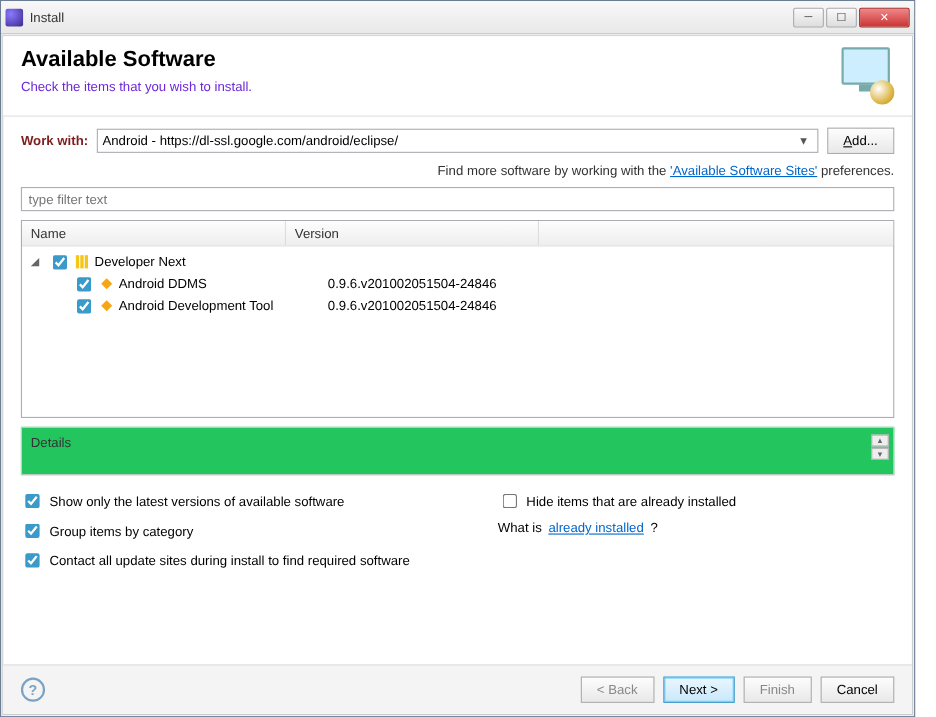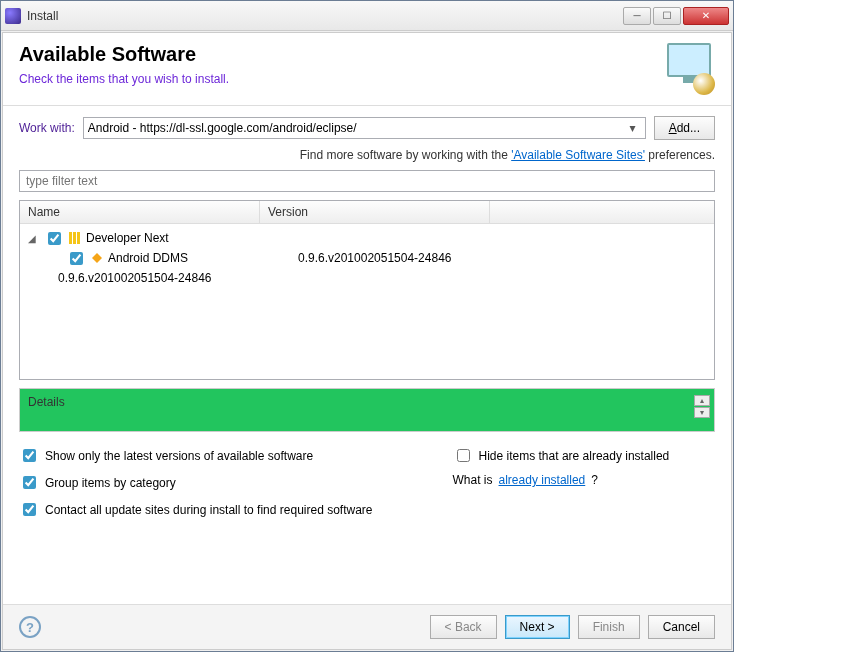--- a/index.html
+++ b/index.html
@@ -1,35 +1,35 @@
 <!DOCTYPE html>
 <html><head>
 <meta charset="utf-8">
 <style>
   * { box-sizing: border-box; font-family: "Segoe UI", Tahoma, sans-serif; font-size: 12px; }
   body { margin: 0; background: #fff; }
-  .window { width: 734px; height: 652px; border: 1px solid #6b7d94; display: flex; flex-direction: column; background: #f0f0f0; }
+  .window { width: 832px; height: 652px; border: 1px solid #6b7d94; display: flex; flex-direction: column; background: #f0f0f0; }
   .titlebar { height: 30px; background: linear-gradient(#f8f8f8, #e8e8e8); display: flex; align-items: center; padding: 0 4px; border-bottom: 1px solid #ccc; }
   .titlebar-icon { width: 16px; height: 16px; margin-right: 6px; background: radial-gradient(circle at 30% 30%, #8a7aff, #3a2a8a); border-radius: 2px; }
   .titlebar-title { flex: 1; color: #333; }
   .win-btns { display: flex; gap: 2px; }
   .win-btn { width: 28px; height: 18px; border: 1px solid #aaa; background: linear-gradient(#fafafa,#ddd); display:flex; align-items:center; justify-content:center; font-size:10px; color:#444; border-radius:2px;}
   .win-btn.close { width: 46px; background: linear-gradient(#e88,#c33); color:#fff; border-color:#a22;}
   .content { flex: 1; display: flex; flex-direction: column; background: #fff; margin: 1px; border: 1px solid #ccc; }
   .header { background: #fff; padding: 10px 16px; display: flex; border-bottom: 1px solid #ddd; }
   .header-left { flex: 1; }
   .header h1 { font-size: 20px; font-weight: bold; margin: 0 0 6px 0; color: #000; }
   .header p { margin: 0; color: #6d28d9; }
   .header-icon { width: 60px; height: 52px; position: relative; }
   .monitor { width:44px; height:34px; border:2px solid #7aa; background:#cef; position:absolute; top:0; right:4px; border-radius:2px;}
   .monitor:after { content:""; position:absolute; bottom:-8px; left:14px; width:14px; height:4px; background:#7aa; border:1px solid #7aa;}
   .disc { width:22px;height:22px;border-radius:50%;background:radial-gradient(circle at 35% 35%, #fff, #ddb84a 60%, #bb8a1a); position:absolute; bottom:0; right:0;}
   .body { flex:1; padding: 10px 16px; display:flex; flex-direction:column; gap:8px; overflow:hidden;}
   .row { display:flex; align-items:center; gap:8px; }
-  .row label { color:#4c1d95; }
+  .row label { color:#7f1d1d;font-weight:bold; }
   .combo { flex:1; height:22px; border:1px solid #abadb3; background:#fff; display:flex; align-items:center; padding:0 4px; position:relative;}
   .combo span.val { flex:1; white-space:nowrap; overflow:hidden;}
   .combo .arrow { width:16px; text-align:center; color:#555;}
   .btn { height:24px; padding:0 14px; border:1px solid #acacac; background:linear-gradient(#fdfdfd,#e8e8e8); cursor:default; color:#000;}
   .btn.disabled { color:#888; }
   .btn.default { border:1px solid #3a9ac9; box-shadow: inset 0 0 0 1px #7fd3ff; background:linear-gradient(#eaf6ff,#c9e8fa);}
   .hint { text-align:right; color:#333; }
   .hint a { color:#0066cc; }
   .filter { height:22px; border:1px solid #abadb3; background:#fff; padding:2px 6px; color:#888;}
   .tree-wrap { border:1px solid #abadb3; background:#fff; flex:0 0 auto; height:180px; display:flex; flex-direction:column;}
@@ -131,20 +131,30 @@
               <span class="pkg-icon blue">
                   <svg viewBox="0 0 14 14">
                     <path d="M2 7 L7 2 L12 7 L7 12 Z"></path>
                   </svg>
                 </span>
               <span>Android DDMS</span>
             </div>
             <div class="cell-ver">0.9.6.v201002051504-24846</div>
           </div>
           <div class="node child">
+            <div class="cell-name">
+              <span class="expander"></span>
+              <input type="checkbox" class="cb" checked="" style="">
+              <span class="pkg-icon blue">
+                  <svg viewBox="0 0 14 14">
+                    <path d="M2 7 L7 2 L12 7 L7 12 Z"></path>
+                  </svg>
+                </span>
+              <span>Android Development Tool</span>
+            </div>
             <div class="cell-ver">0.9.6.v201002051504-24846</div>
           </div>
         </div>
       </div>
 
       <div class="details">
         <span class="details-label">Details</span>
         <div class="updown">
             <div>▴</div>
             <div>▾</div>

